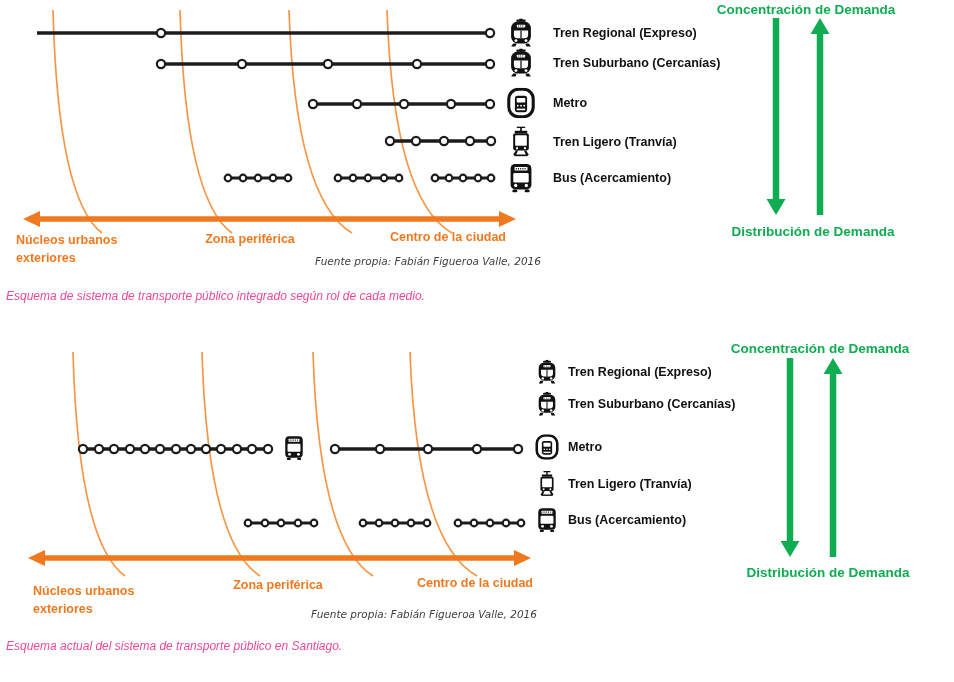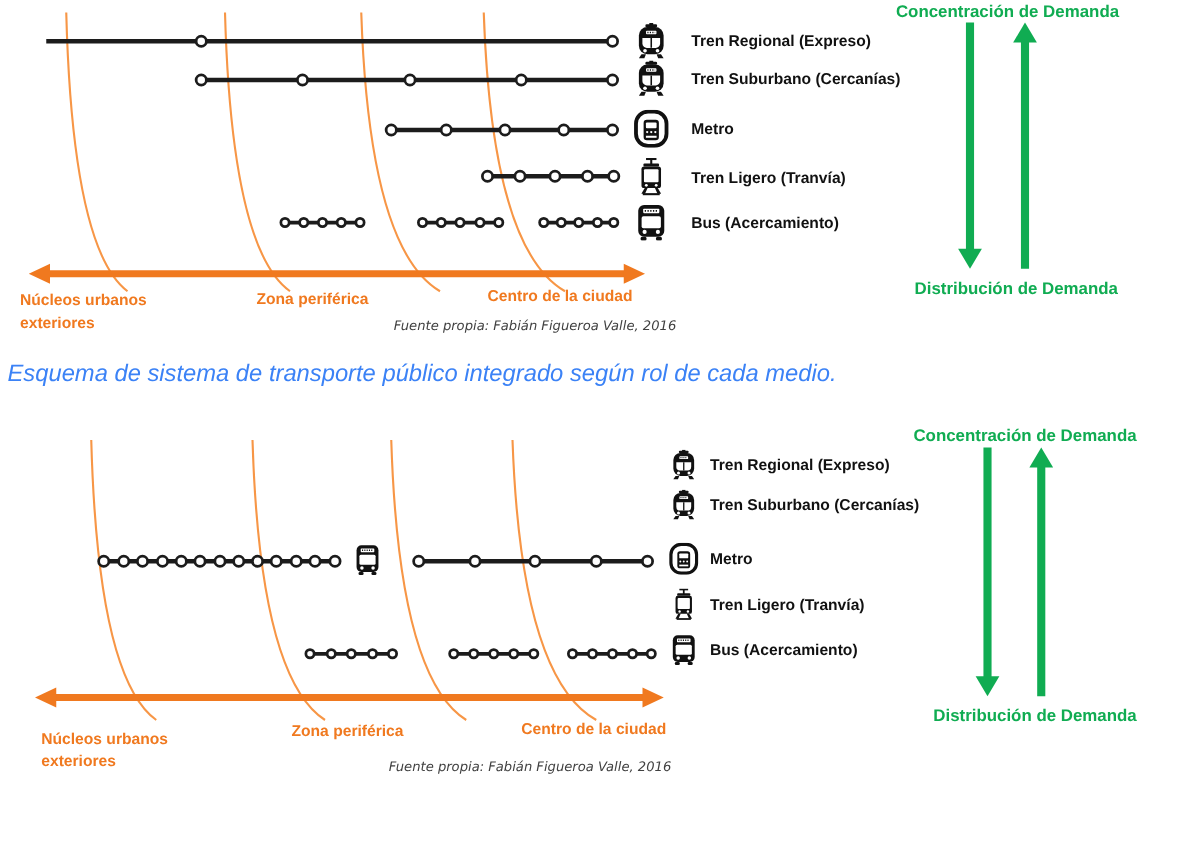--- a/index.html
+++ b/index.html
@@ -2,21 +2,21 @@
 <html><head>
 <meta charset="utf-8">
 <style>
   html,body{margin:0;padding:0;background:#fff;}
   .page{position:relative;width:954px;height:682px;background:#ffffff;overflow:hidden;
         font-family:"Liberation Sans",sans-serif;}
   svg.diagram{position:absolute;left:0;display:block;}
   #diagram1{top:0;}
   #diagram2{top:330px;}
   .caption{position:absolute;left:6px;font-family:"Liberation Sans",sans-serif;
-           font-style:italic;font-size:19px;color:#3b82f6;white-space:nowrap;}
+           font-style:italic;font-size:12px;color:#ec4899;white-space:nowrap;}
   #caption1{top:289px;}
   #caption2{top:639px;}
   .legend-label{font:bold 12.5px "Liberation Sans",sans-serif;fill:#111;}
   .zone-label{font:bold 12.5px "Liberation Sans",sans-serif;}
   .demand-label{font:bold 13.5px "Liberation Sans",sans-serif;}
   .source-note{font:italic 10.5px "DejaVu Sans",sans-serif;fill:#404040;}
 </style>
 </head>
 <body>
 
@@ -225,14 +225,15 @@
       <g>
         <line x1="790" y1="28" x2="790" y2="213" stroke="#10AC52" stroke-width="6.5"></line>
         <polygon points="780.5,211 799.5,211 790,227" fill="#10AC52"></polygon>
         <line x1="833" y1="42" x2="833" y2="227" stroke="#10AC52" stroke-width="6.5"></line>
         <polygon points="823.5,44 842.5,44 833,28" fill="#10AC52"></polygon>
       </g>
       <text x="820" y="18" text-anchor="middle" dominant-baseline="central" class="demand-label" fill="#10AC52">Concentración de Demanda</text>
       <text x="828" y="242" text-anchor="middle" dominant-baseline="central" class="demand-label" fill="#10AC52">Distribución de Demanda</text>
     </svg>
 
+  <div id="caption2" class="caption">Esquema actual del sistema de transporte público en Santiago.</div>
 
 </div>
 
 </body></html>

